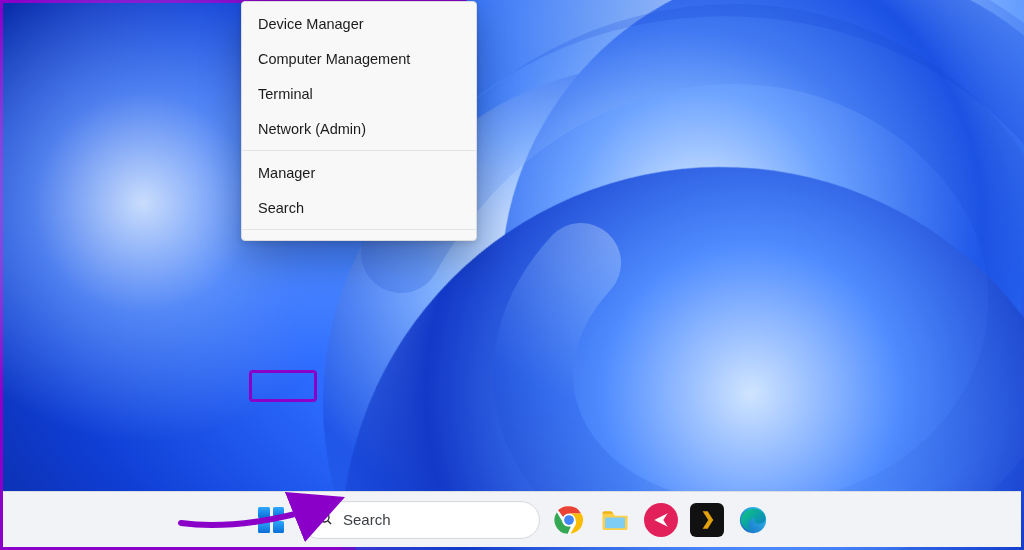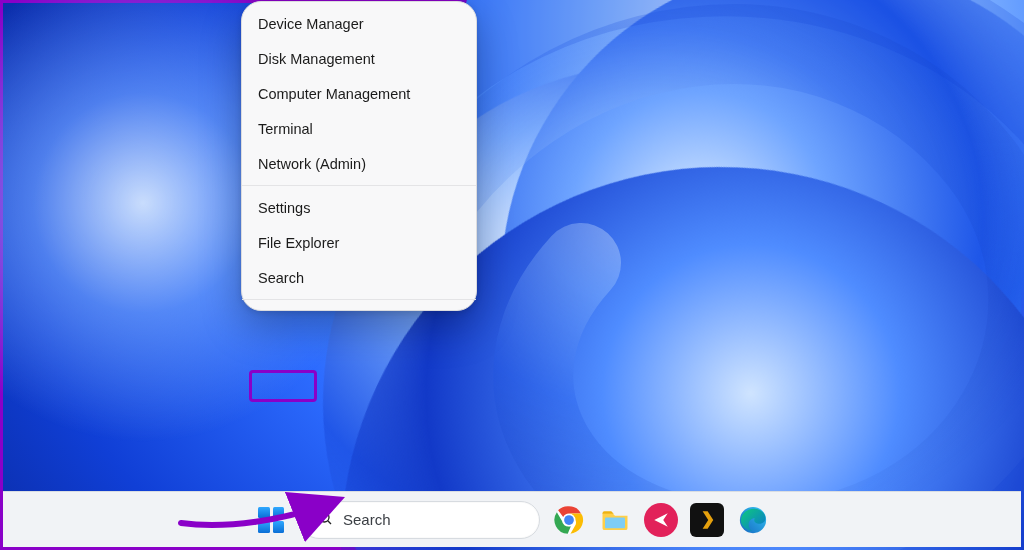--- a/index.html
+++ b/index.html
@@ -20,21 +20,21 @@
   .p4{ width:520px;height:520px; left:-120px; top:-60px;
        background: radial-gradient(circle at 50% 50%, rgba(220,236,255,.9) 0%, rgba(120,170,255,.6) 30%, rgba(30,80,220,0) 65%);}
   .p5{ width:680px;height:680px; left:320px; top:60px;
        background: radial-gradient(circle at 30% 30%, #e9f2ff 0%, #7fb0ff 18%, #2056e8 42%, rgba(10,30,130,0) 66%); transform:rotate(8deg);}
   .swirl{ position:absolute; width:900px; height:900px; right:-160px; top:-180px; pointer-events:none; opacity:.85;}
   .swirl svg{ width:100%; height:100%;}
 
   
   .menu{
     position:absolute; left:238px; top:-2px; width:236px;
-    background:#f8f8f9; border:1px solid #dcdcde; border-radius:20px;
+    background:#f8f8f9; border:1px solid #dcdcde; border-radius:4px;
     box-shadow: 0 16px 40px rgba(0,0,0,.28), 0 2px 6px rgba(0,0,0,.12);
     padding:4px 0 6px 0; z-index:50;
   }
   .menu .item{
     display:flex; align-items:center; justify-content:space-between;
     height:35px; padding:0 16px; font-size:14.5px; color:#1b1b1b; cursor:default;
   }
   .menu hr{ border:none; border-top:1px solid #e4e4e6; margin:4px 0; }
   .menu .chev{ font-size:12px; color:#5a5a5a; }
 
@@ -104,37 +104,31 @@
         <path d="M60 360 C 220 90, 620 80, 800 320 C 940 520, 760 820, 440 800"></path>
       </g>
     </svg>
   </div>
 
   <div class="menu">
     <div class="item">
         <span>Device Manager</span>
       </div>
     <div class="item">
-        <span>Disk Management</span>
-      </div>
-    <div class="item">
         <span>Computer Management</span>
       </div>
     <div class="item">
         <span>Terminal</span>
       </div>
     <div class="item">
         <span>Network (Admin)</span>
       </div>
     <hr>
     <div class="item">
-        <span>Settings</span>
-      </div>
-    <div class="item">
-        <span>File Explorer</span>
+        <span>Manager</span>
       </div>
     <div class="item">
         <span>Search</span>
       </div>
     <hr>
   </div>
 
   <div class="highlight-run"></div>
 
   <div class="arrow">

